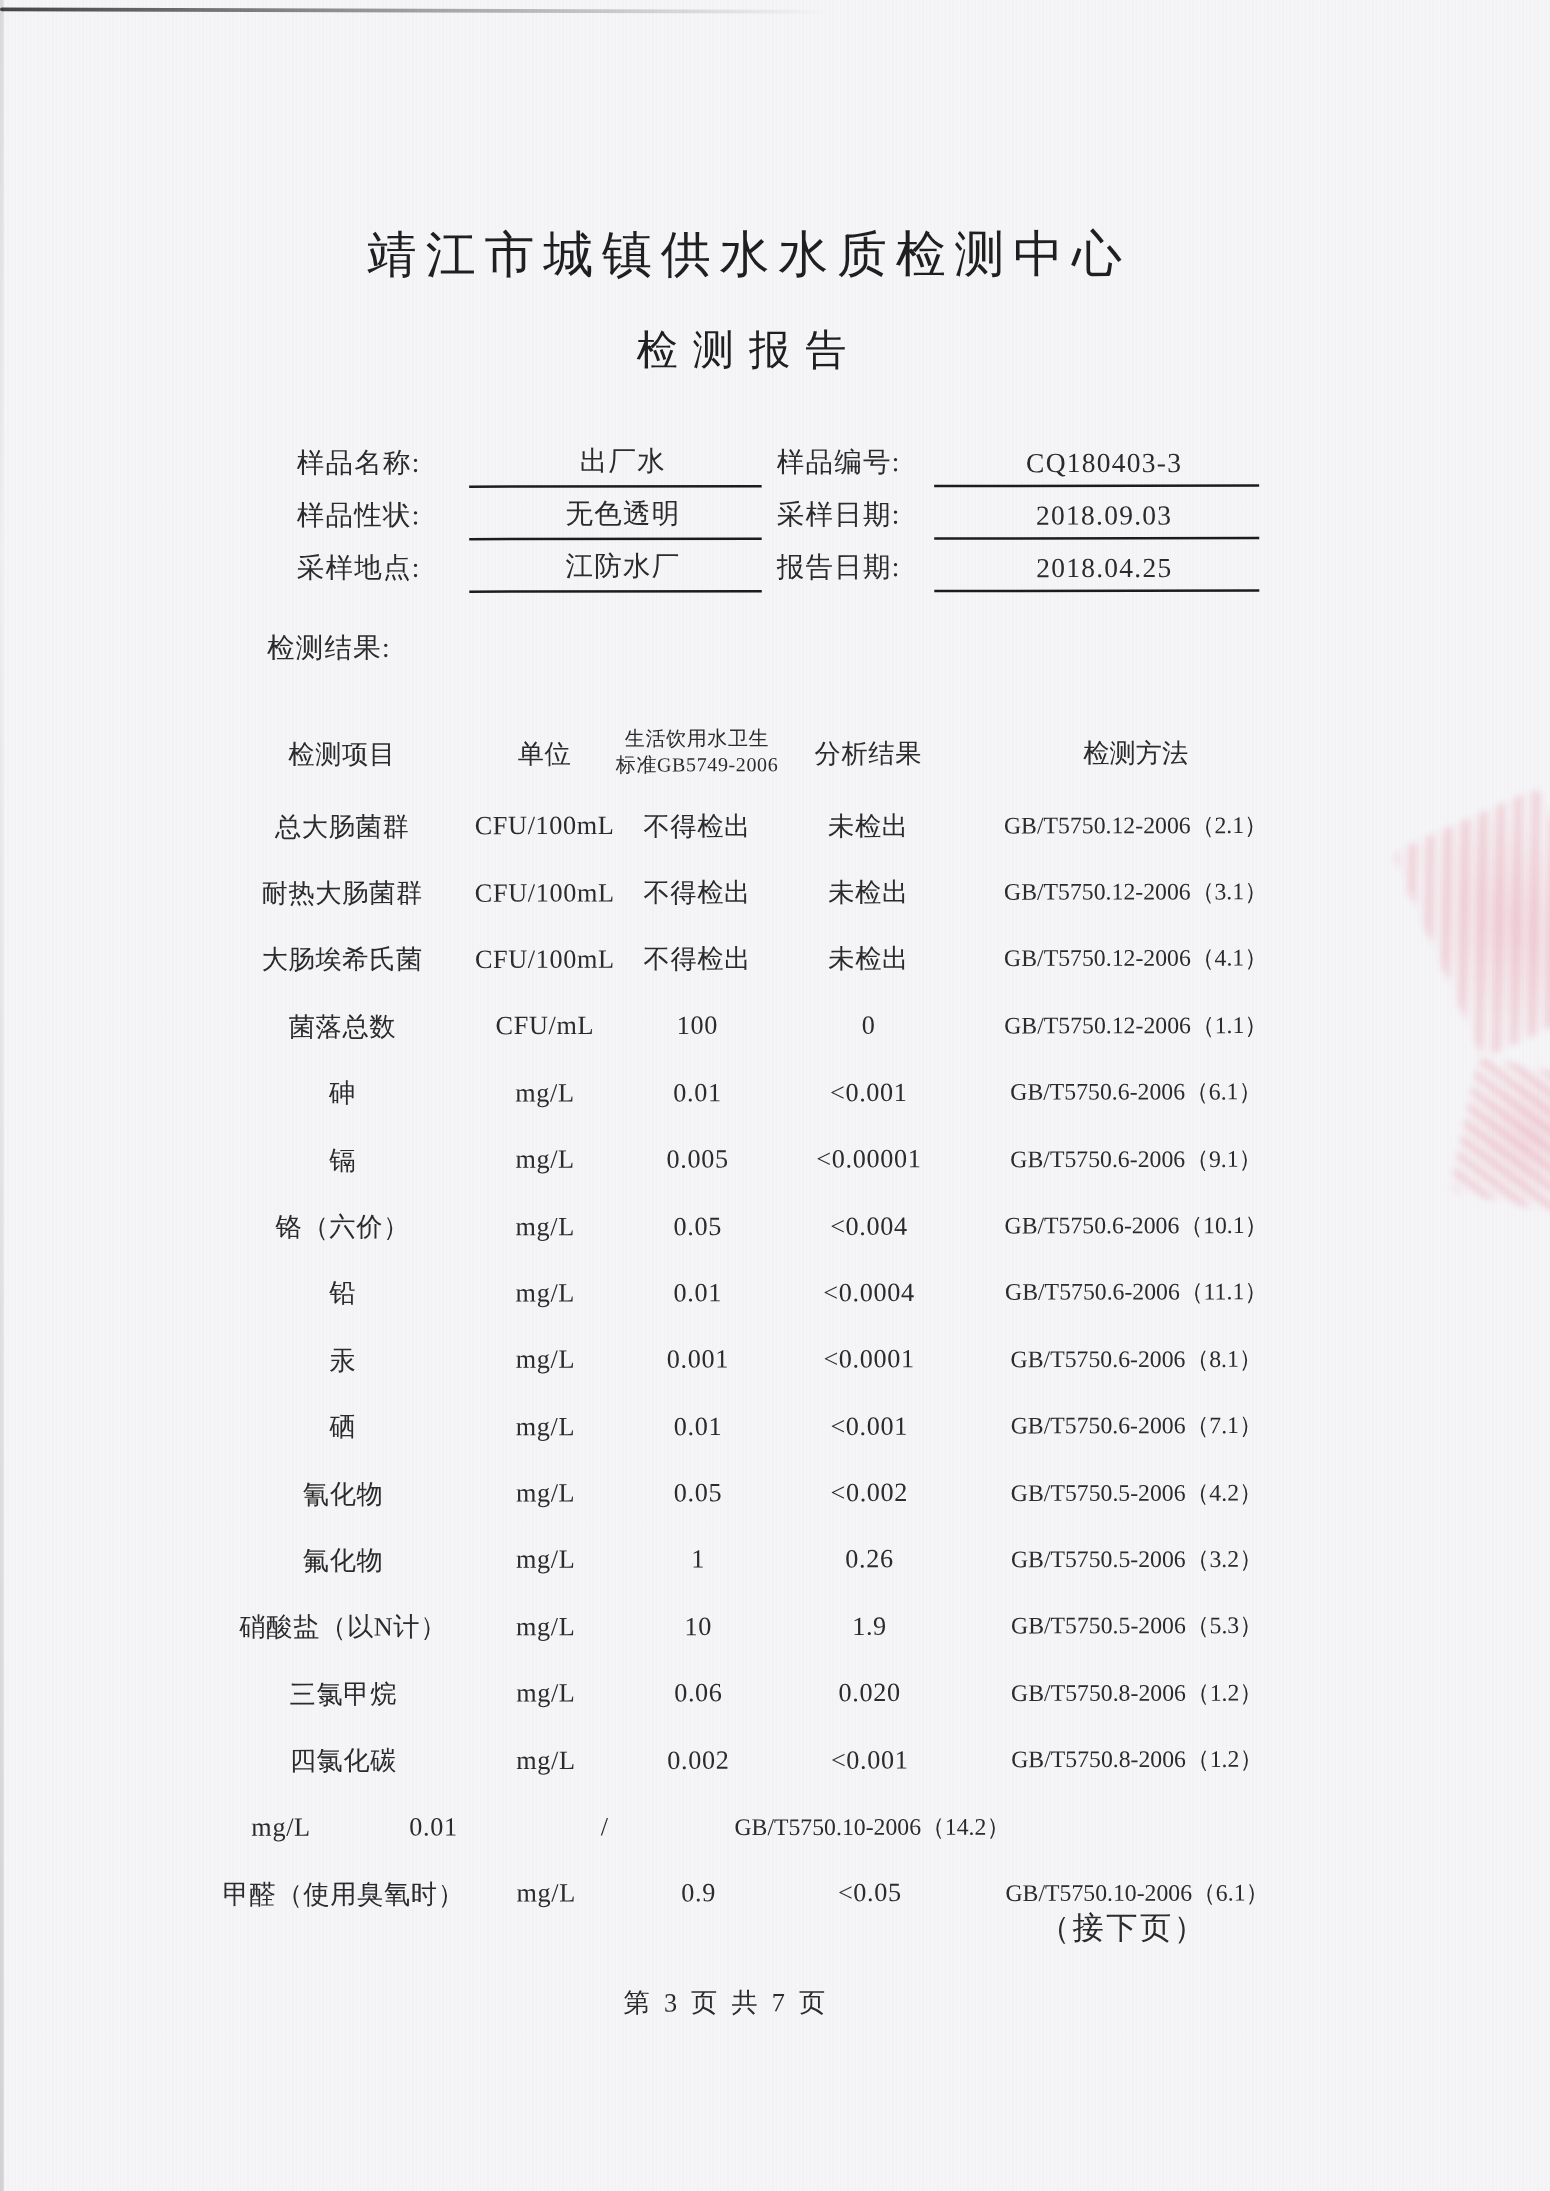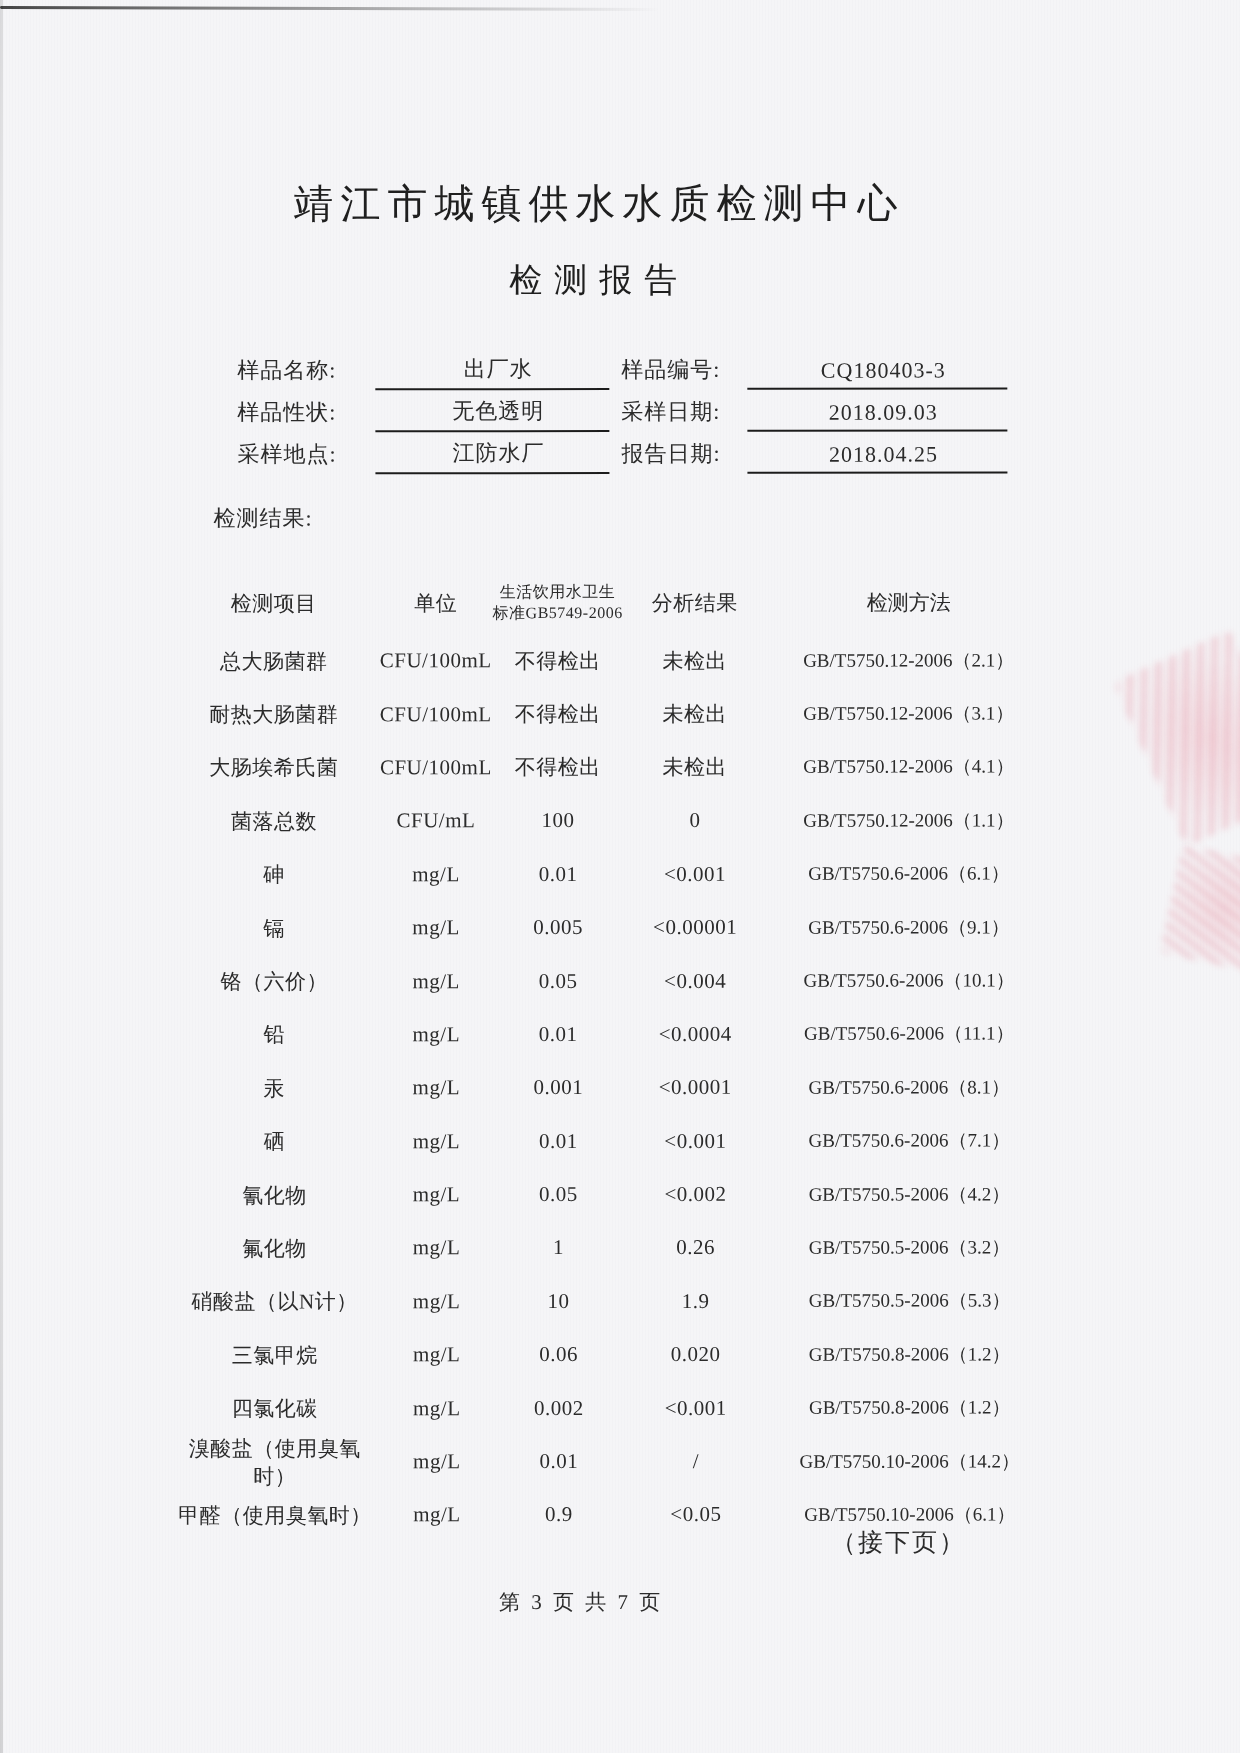--- a/index.html
+++ b/index.html
@@ -231,21 +231,20 @@
             <div class="cell c4">GB/T5750.8-2006（1.2）</div>
           </div>
           <div class="trow">
             <div class="cell c0">四氯化碳</div>
             <div class="cell c1">mg/L</div>
             <div class="cell c2">0.002</div>
             <div class="cell c3">&lt;0.001</div>
             <div class="cell c4">GB/T5750.8-2006（1.2）</div>
           </div>
           <div class="trow">
-            <div class="cell c0">溴酸盐（使用臭氧时）</div>
             <div class="cell c1">mg/L</div>
             <div class="cell c2">0.01</div>
             <div class="cell c3">/</div>
             <div class="cell c4">GB/T5750.10-2006（14.2）</div>
           </div>
           <div class="trow">
             <div class="cell c0">甲醛（使用臭氧时）</div>
             <div class="cell c1">mg/L</div>
             <div class="cell c2">0.9</div>
             <div class="cell c3">&lt;0.05</div>

